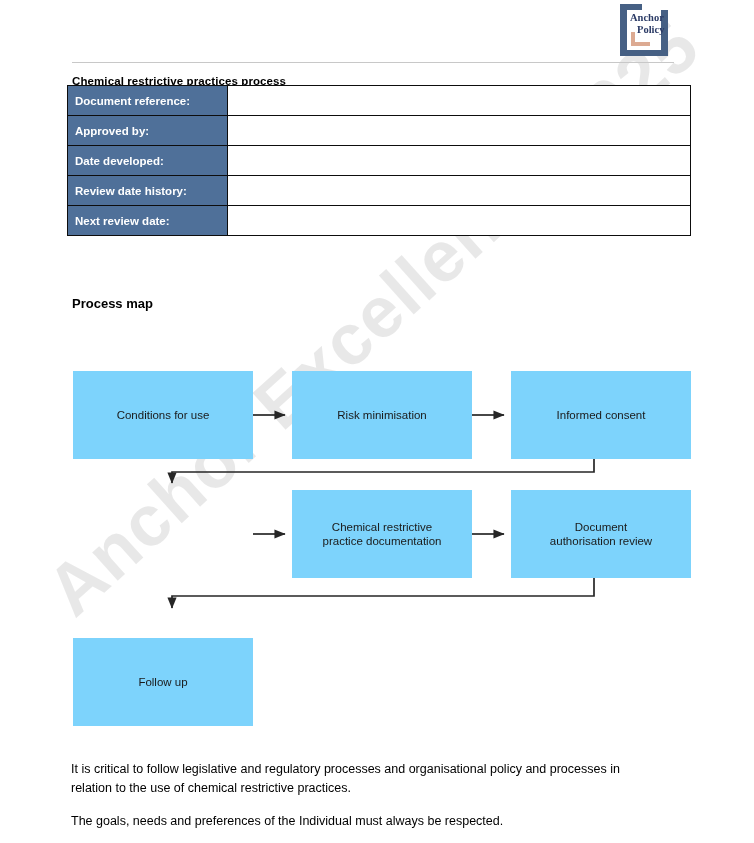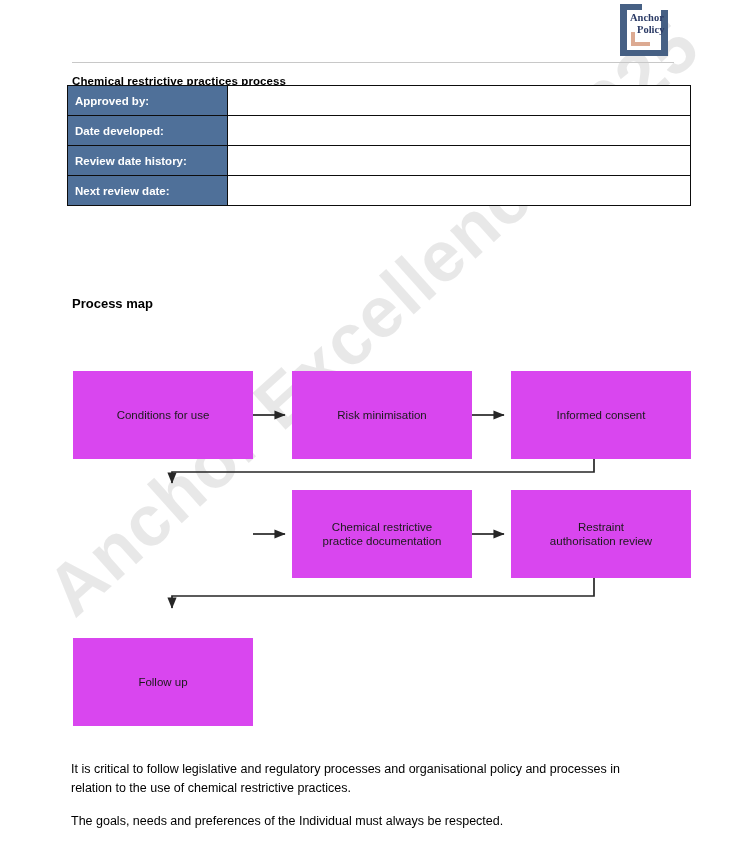--- a/index.html
+++ b/index.html
@@ -188,21 +188,21 @@
   #flow {
     position: absolute;
     left: 0;
     top: 0;
     width: 754px;
     height: 843px;
     z-index: 10;
   }
   .node {
     position: absolute;
-    background: #d946ef;
+    background: #7dd3fc;
     display: flex;
     align-items: center;
     justify-content: center;
     text-align: center;
     font-size: 11.5px;
     color: #1a1a1a;
     line-height: 14px;
   }
   #flow-svg {
     position: absolute;
@@ -250,20 +250,24 @@
       <div class="logo-corner-v"></div>
       <div class="logo-corner-h"></div>
       <div class="logo-word logo-word-1">Anchor</div>
       <div class="logo-word logo-word-2">Policy</div>
     </div>
   </div>
 
   <table id="info-table">
     <tbody>
       <tr>
+        <td class="label-cell">Document reference:</td>
+        <td class="value-cell"></td>
+      </tr>
+      <tr>
         <td class="label-cell">Approved by:</td>
         <td class="value-cell"></td>
       </tr>
       <tr>
         <td class="label-cell">Date developed:</td>
         <td class="value-cell"></td>
       </tr>
       <tr>
         <td class="label-cell">Review date history:</td>
         <td class="value-cell"></td>
@@ -312,21 +316,21 @@
 
     <div class="node" style="left:292px; top:490px; width:180px; height:88px;">
       <span>
         <span>Chemical restrictive</span><br>
         <span>practice documentation</span>
       </span>
     </div>
 
     <div class="node" style="left:511px; top:490px; width:180px; height:88px;">
       <span>
-        <span>Restraint</span><br>
+        <span>Document</span><br>
         <span>authorisation review</span>
       </span>
     </div>
 
     <div class="node" style="left:73px; top:638px; width:180px; height:88px;">
       <span>Follow up</span>
     </div>
 
   </div>
 

